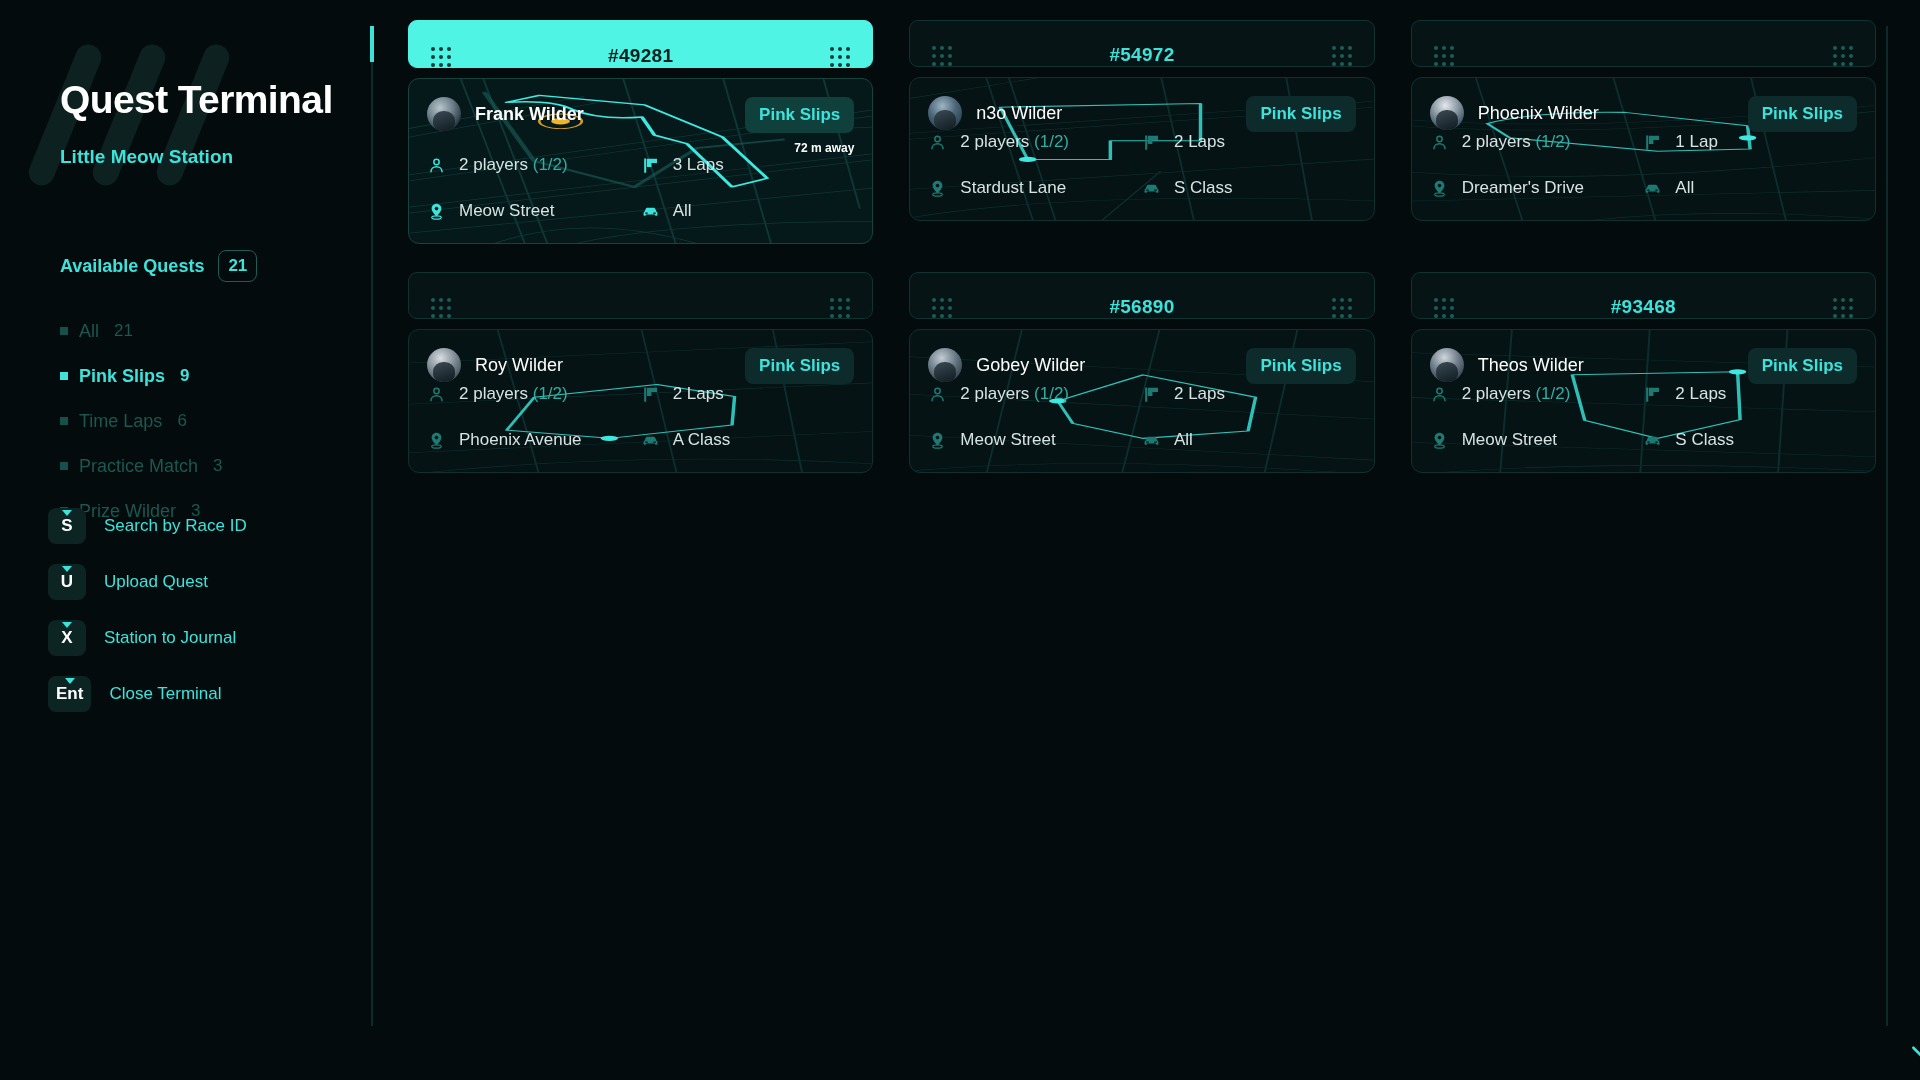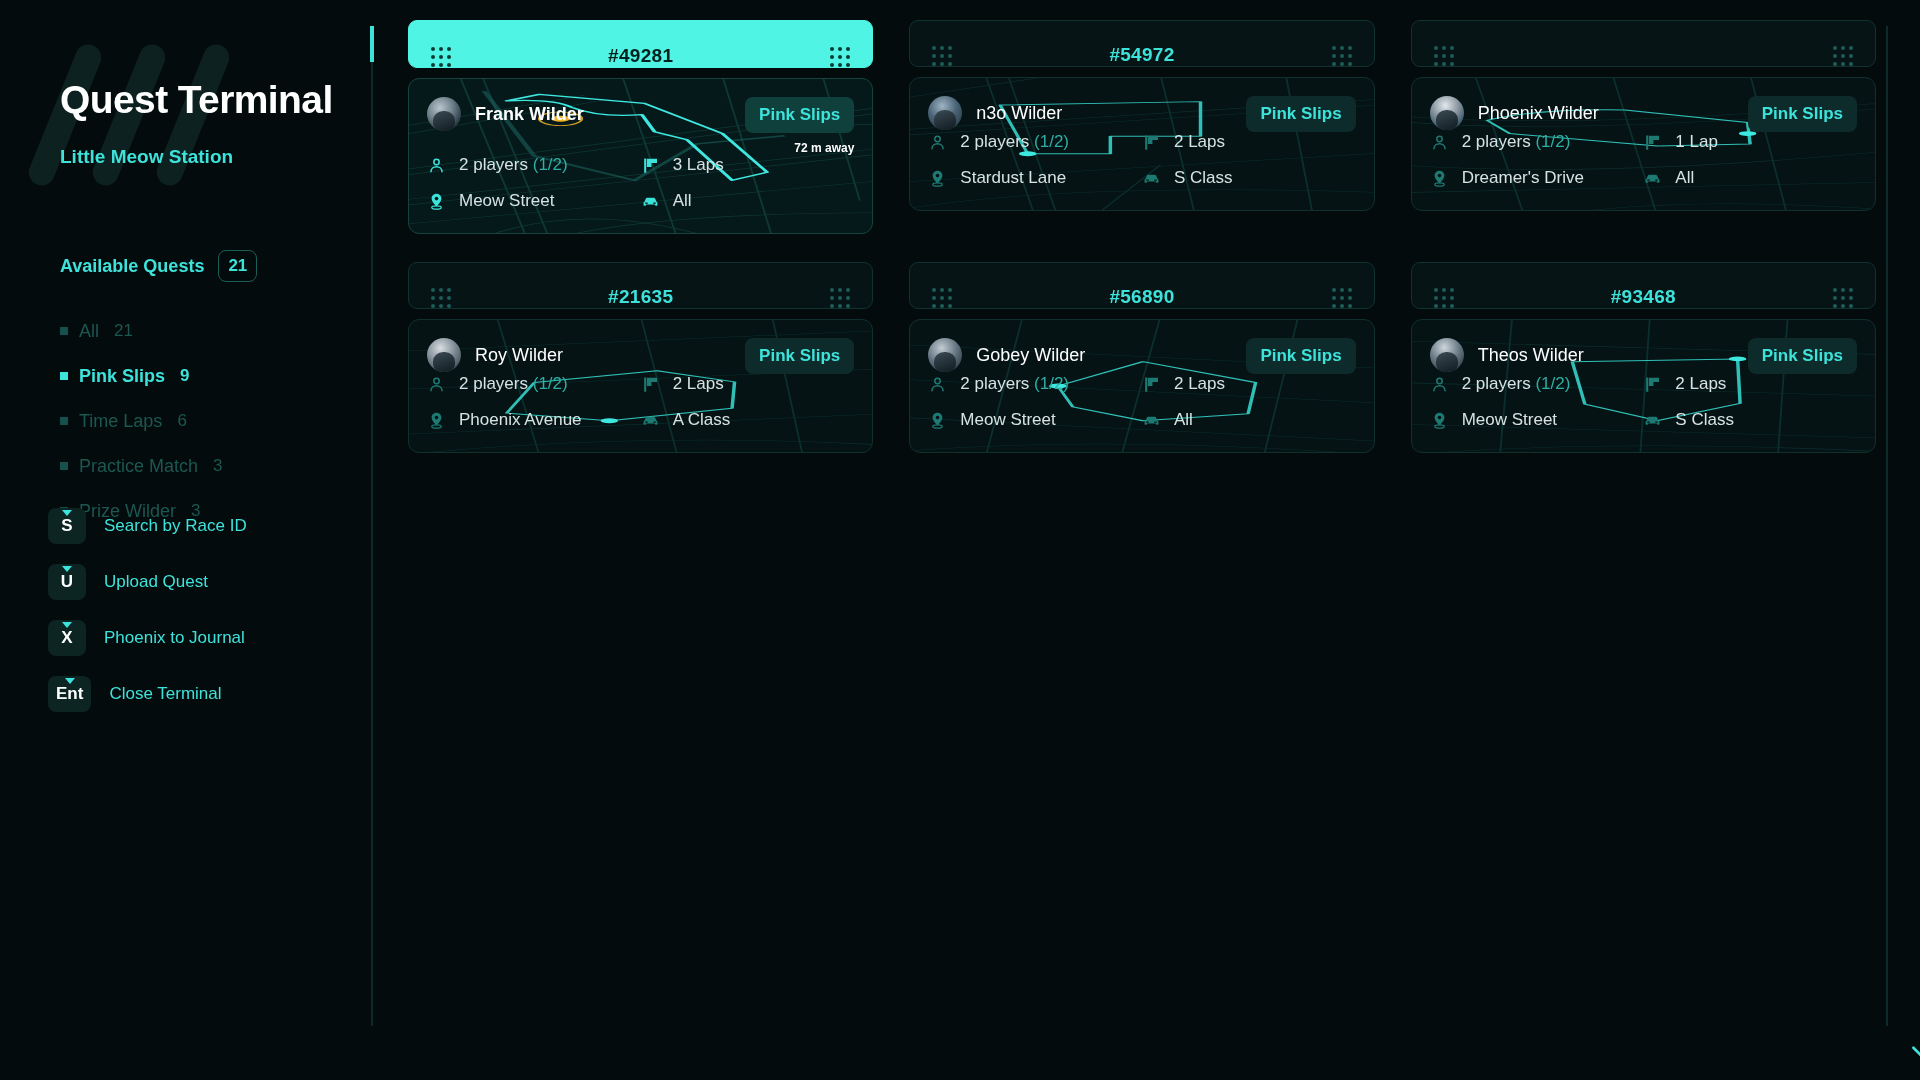--- a/index.html
+++ b/index.html
@@ -167,21 +167,21 @@
   .dist { margin-top:8px; font-size:12px; font-weight:700; color:#ffffff; }
 
   .map-layer {
     position:absolute; inset:0; z-index:1;
   }
   .map-layer svg { width:100%; height:100%; display:block; }
 
   .stats {
     position:relative; z-index:3;
     display:grid; grid-template-columns:1fr 1fr;
-    row-gap:16px; padding:0 18px 22px 18px;
+    row-gap:26px; padding:0 18px 22px 18px;
   }
   .stat { display:flex; align-items:center; gap:13px; }
   .stat .ic { width:19px; height:19px; flex:0 0 19px; color:#1d7a72; }
   .card.active .stat .ic { color:#3de3db; }
   .stat .ic svg { width:19px; height:19px; display:block; fill:currentColor; }
   .stat .txt { font-size:17px; color:#d7e3e3; white-space:nowrap; }
   .stat .sub { color:#2faea3; }
 
   .scroll-track {
     position:absolute; right:32px; top:26px;
@@ -254,21 +254,21 @@
           <span class="caret"></span>
           <span>U</span>
         </span>
         <span class="sclabel">Upload Quest</span>
       </div>
       <div class="sc">
         <span class="key">
           <span class="caret"></span>
           <span>X</span>
         </span>
-        <span class="sclabel">Phoenix to Journal</span>
+        <span class="sclabel">Station to Journal</span>
       </div>
       <div class="sc">
         <span class="key">
           <span class="caret"></span>
           <span>Ent</span>
         </span>
         <span class="sclabel">Close Terminal</span>
       </div>
     </div>
   </aside>
@@ -578,21 +578,20 @@
               <i></i>
               <i></i>
               <i></i>
               <i></i>
               <i></i>
               <i></i>
               <i></i>
               <i></i>
               <i></i>
             </span>
-          <span class="rid">#21635</span>
           <span class="dots">
               <i></i>
               <i></i>
               <i></i>
               <i></i>
               <i></i>
               <i></i>
               <i></i>
               <i></i>
               <i></i>

